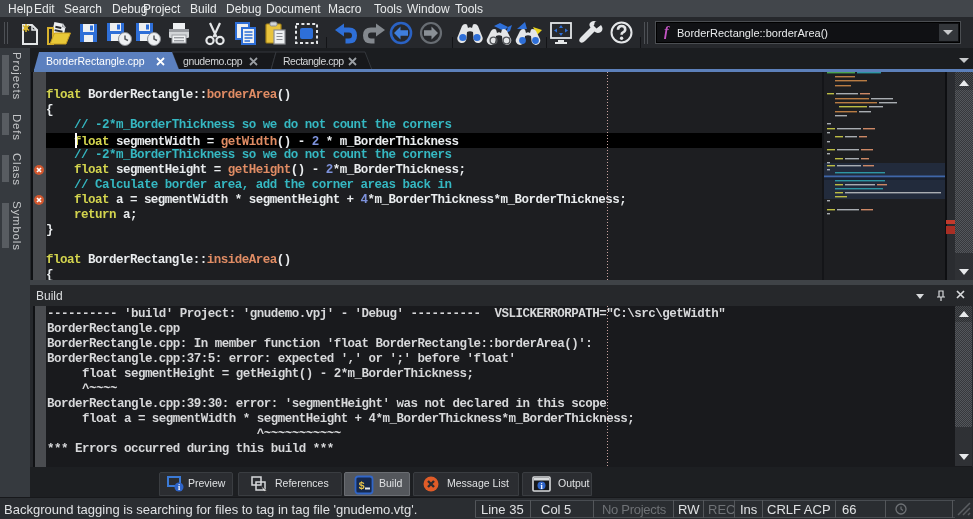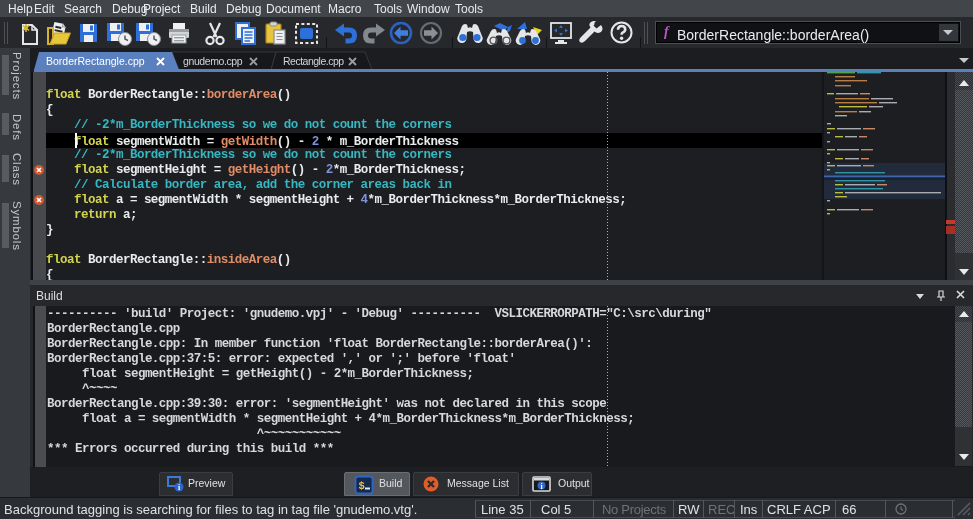--- a/index.html
+++ b/index.html
@@ -173,21 +173,21 @@
   <svg class="abs" style="left:610px;top:4px" width="23" height="23" viewBox="0 0 23 23">
     <circle cx="11.5" cy="11.5" r="10" fill="none" stroke="#e4e6e8" stroke-width="2"></circle>
     <path d="M8 8.8 Q8 5 11.6 5 Q15.2 5 15.2 8.2 Q15.2 10.4 13 11.4 Q11.6 12 11.6 13.8" fill="none" stroke="#e4e6e8" stroke-width="2.6"></path>
     <circle cx="11.6" cy="17.2" r="1.7" fill="#e4e6e8"></circle>
   </svg>
   <div class="tsep" style="left:640px"></div>
   <div class="abs" style="left:644px;top:5px;width:1px;height:22px;background:#4e5156"></div>
   <div class="abs" style="left:647px;top:5px;width:1px;height:22px;background:#4e5156"></div>
   <div class="abs" style="left:656px;top:5px;width:304px;height:21px;background:#101114;border:1px solid #000;outline:1px solid #4b4e52;box-sizing:border-box">
     <span style="position:absolute;left:7px;top:1px;font-family:'Liberation Serif',serif;font-style:italic;font-weight:bold;font-size:14px;color:#c254c2">f</span>
-    <span style="position:absolute;left:20px;top:4px;font-size:14px;color:#e9ebec">BorderRectangle::borderArea()</span>
+    <span style="position:absolute;left:20px;top:4px;font-size:11px;color:#e9ebec">BorderRectangle::borderArea()</span>
     <div style="position:absolute;right:1px;top:1px;width:19px;height:17px;background:#33363a">
       <div style="position:absolute;left:4px;top:6px;width:0;height:0;border-left:5px solid transparent;border-right:5px solid transparent;border-top:5px solid #c8c9cb"></div>
     </div>
   </div>
 </div>
 <div id="dockstrip" class="abs">
   <div class="vbar" style="top:7px;height:40px"></div>
   <div class="vlabel" style="top:4px">Projects</div>
   <div class="vbar" style="top:65px;height:22px"></div>
   <div class="vlabel" style="top:66px">Defs</div>
@@ -324,21 +324,21 @@
     <svg style="position:absolute;left:906px;top:5px" width="10" height="12" viewBox="0 0 10 12">
         <path d="M3 1 h4 v6 h-4 z M1 7 h8 M5 7 v4" stroke="#d8dadc" stroke-width="1.2" fill="none"></path>
       </svg>
     <svg style="position:absolute;left:926px;top:5px" width="9" height="9">
         <path d="M1 1 L8 8 M8 1 L1 8" stroke="#d8dadc" stroke-width="1.7"></path>
       </svg>
   </div>
   <div id="buildcontent" class="abs">
       <div style="position:absolute;left:0;top:0;width:1.5px;height:161px;background:#101114"></div>
     <div style="position:absolute;left:1.5px;top:0;width:11.5px;height:161px;background:#4a4c50"></div>
-    <div class="bline" style="top:1px">---------- 'build' Project: 'gnudemo.vpj' - 'Debug' ----------  VSLICKERRORPATH="C:\src\during"</div>
+    <div class="bline" style="top:1px">---------- 'build' Project: 'gnudemo.vpj' - 'Debug' ----------  VSLICKERRORPATH="C:\src\getWidth"</div>
     <div class="bline" style="top:16px">BorderRectangle.cpp</div>
     <div class="bline" style="top:31px">BorderRectangle.cpp: In member function 'float BorderRectangle::borderArea()':</div>
     <div class="bline" style="top:46px">BorderRectangle.cpp:37:5: error: expected ',' or ';' before 'float'</div>
     <div class="bline" style="top:61px">     float segmentHeight = getHeight() - 2*m_BorderThickness;</div>
     <div class="bline" style="top:76px">     ^~~~~</div>
     <div class="bline" style="top:91px">BorderRectangle.cpp:39:30: error: 'segmentHeight' was not declared in this scope</div>
     <div class="bline" style="top:106px">     float a = segmentWidth * segmentHeight + 4*m_BorderThickness*m_BorderThickness;</div>
     <div class="bline" style="top:121px">                              ^~~~~~~~~~~~</div>
     <div class="bline" style="top:136px">*** Errors occurred during this build ***</div>
     <div style="position:absolute;left:574px;top:0;width:1px;height:161px;background-image:linear-gradient(#c9a29e 50%,transparent 50%);background-size:1px 3px"></div>
@@ -350,20 +350,28 @@
   </div>
 </div>
 <div id="bottombar" class="abs">
   <div class="btab" style="left:129px;width:74px">
     <svg style="position:absolute;left:7px;top:3px" width="17" height="16" viewBox="0 0 17 16">
       <rect x="1" y="1" width="12" height="9" fill="none" stroke="#3b7ad6" stroke-width="2"></rect>
       <circle cx="12" cy="11" r="4.5" fill="#2f64c8"></circle>
         <text x="12" y="14" font-size="8" font-weight="bold" fill="#fff" text-anchor="middle" font-family="Liberation Serif">i</text>
     </svg>
     <span style="position:absolute;left:28px;top:4px">Preview</span>
+    </div>
+  <div class="btab" style="left:208px;width:104px">
+    <svg style="position:absolute;left:12px;top:3px" width="18" height="17" viewBox="0 0 18 17">
+      <rect x="1" y="1" width="9" height="8" fill="none" stroke="#d7d9db" stroke-width="1.5"></rect>
+      <rect x="5" y="6" width="9" height="8" fill="none" stroke="#d7d9db" stroke-width="1.5"></rect>
+      <path d="M10 10 l6 5 l-2.5 0 l1.5 2.5" fill="#fff" stroke="#333" stroke-width="0.7"></path>
+    </svg>
+    <span style="position:absolute;left:36px;top:4px">References</span>
     </div>
   <div class="btab" style="left:314px;width:66px;background:#54575c;border-color:#6a6d72">
     <svg style="position:absolute;left:9px;top:2px" width="20" height="20" viewBox="0 0 20 20">
       <rect x="1.5" y="1.5" width="17" height="17" rx="2.5" fill="#16294e" stroke="#3166c8" stroke-width="1.8"></rect>
       <text x="4.5" y="14" font-size="10.5" font-weight="bold" fill="#e8c44a" font-family="Liberation Mono">$</text>
       <rect x="11" y="12.5" width="5" height="2" fill="#e8eaec"></rect>
     </svg>
     <span style="position:absolute;left:34px;top:4px">Build</span>
     </div>
   <div class="btab" style="left:383px;width:106px">

